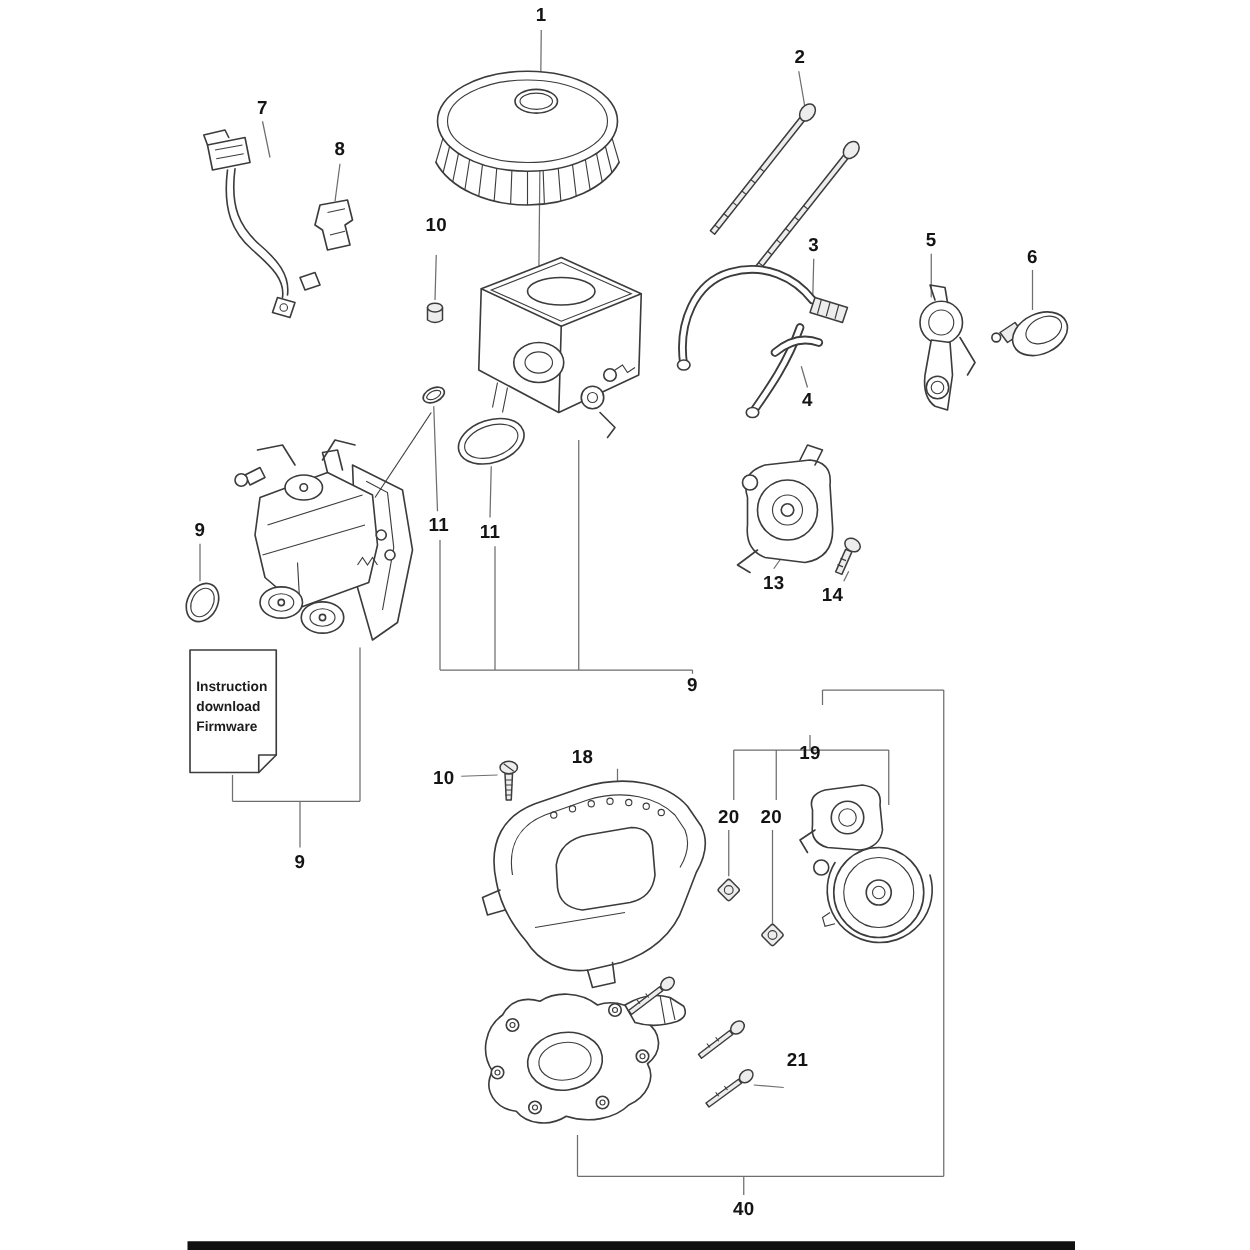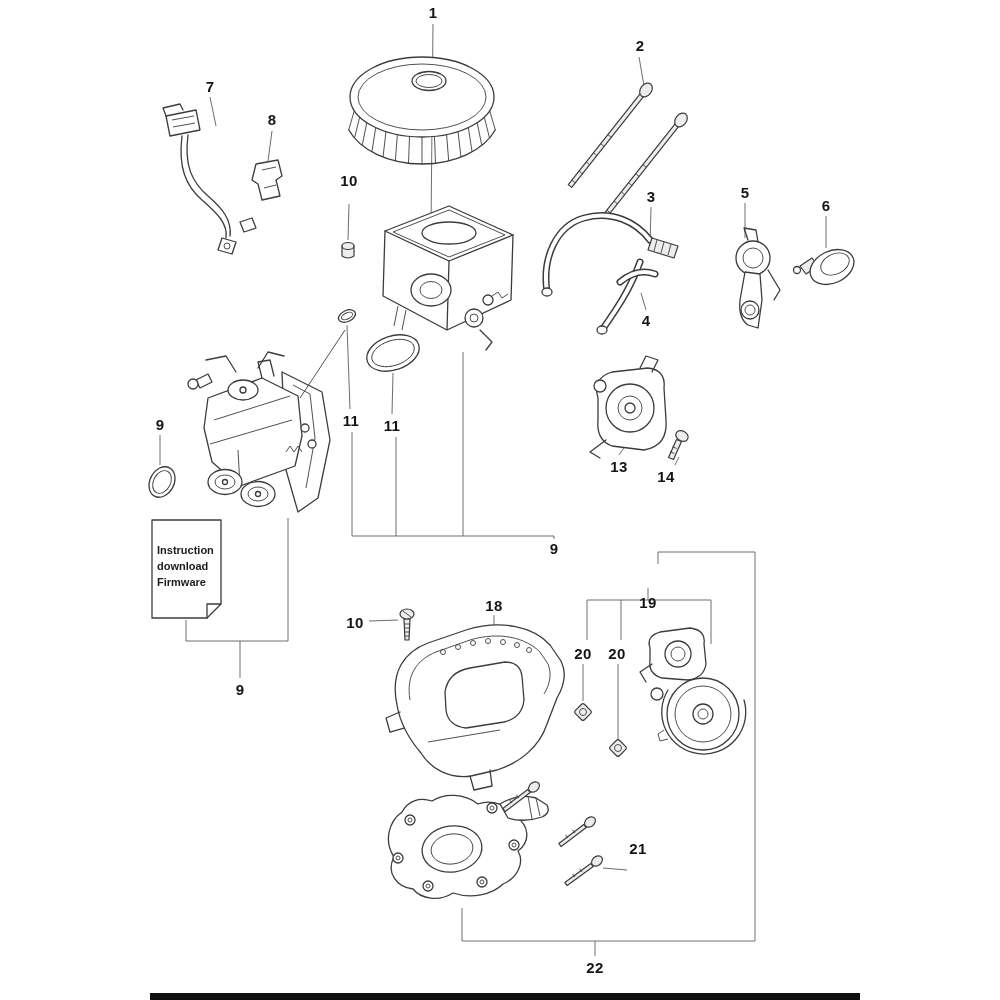--- a/index.html
+++ b/index.html
@@ -288,26 +288,26 @@
   <span class="part-label" style="left:826px;top:197px">6</span>
   <span class="part-label" style="left:646px;top:312px">4</span>
   <span class="part-label" style="left:351px;top:412px">11</span>
   <span class="part-label" style="left:392px;top:417px">11</span>
   <span class="part-label" style="left:160px;top:416px">9</span>
   <span class="part-label" style="left:619px;top:458px">13</span>
   <span class="part-label" style="left:666px;top:468px">14</span>
   <span class="part-label" style="left:554px;top:540px">9</span>
   <span class="part-label" style="left:240px;top:681px">9</span>
   <span class="part-label" style="left:355px;top:614px">10</span>
-  <span class="part-label" style="left:494px;top:597px">18</span>
+  <span class="part-label" style="left:466px;top:597px">18</span>
   <span class="part-label" style="left:648px;top:594px">19</span>
   <span class="part-label" style="left:583px;top:645px">20</span>
   <span class="part-label" style="left:617px;top:645px">20</span>
   <span class="part-label" style="left:638px;top:840px">21</span>
-  <span class="part-label" style="left:595px;top:959px">22</span>
+  <span class="part-label" style="left:595px;top:959px">40</span>
 
   <div class="note-text">
     <span>Instruction</span>
     <span>download</span>
     <span>Firmware</span>
   </div>
 
   <div class="footer-bar"></div>
 </div>
 

